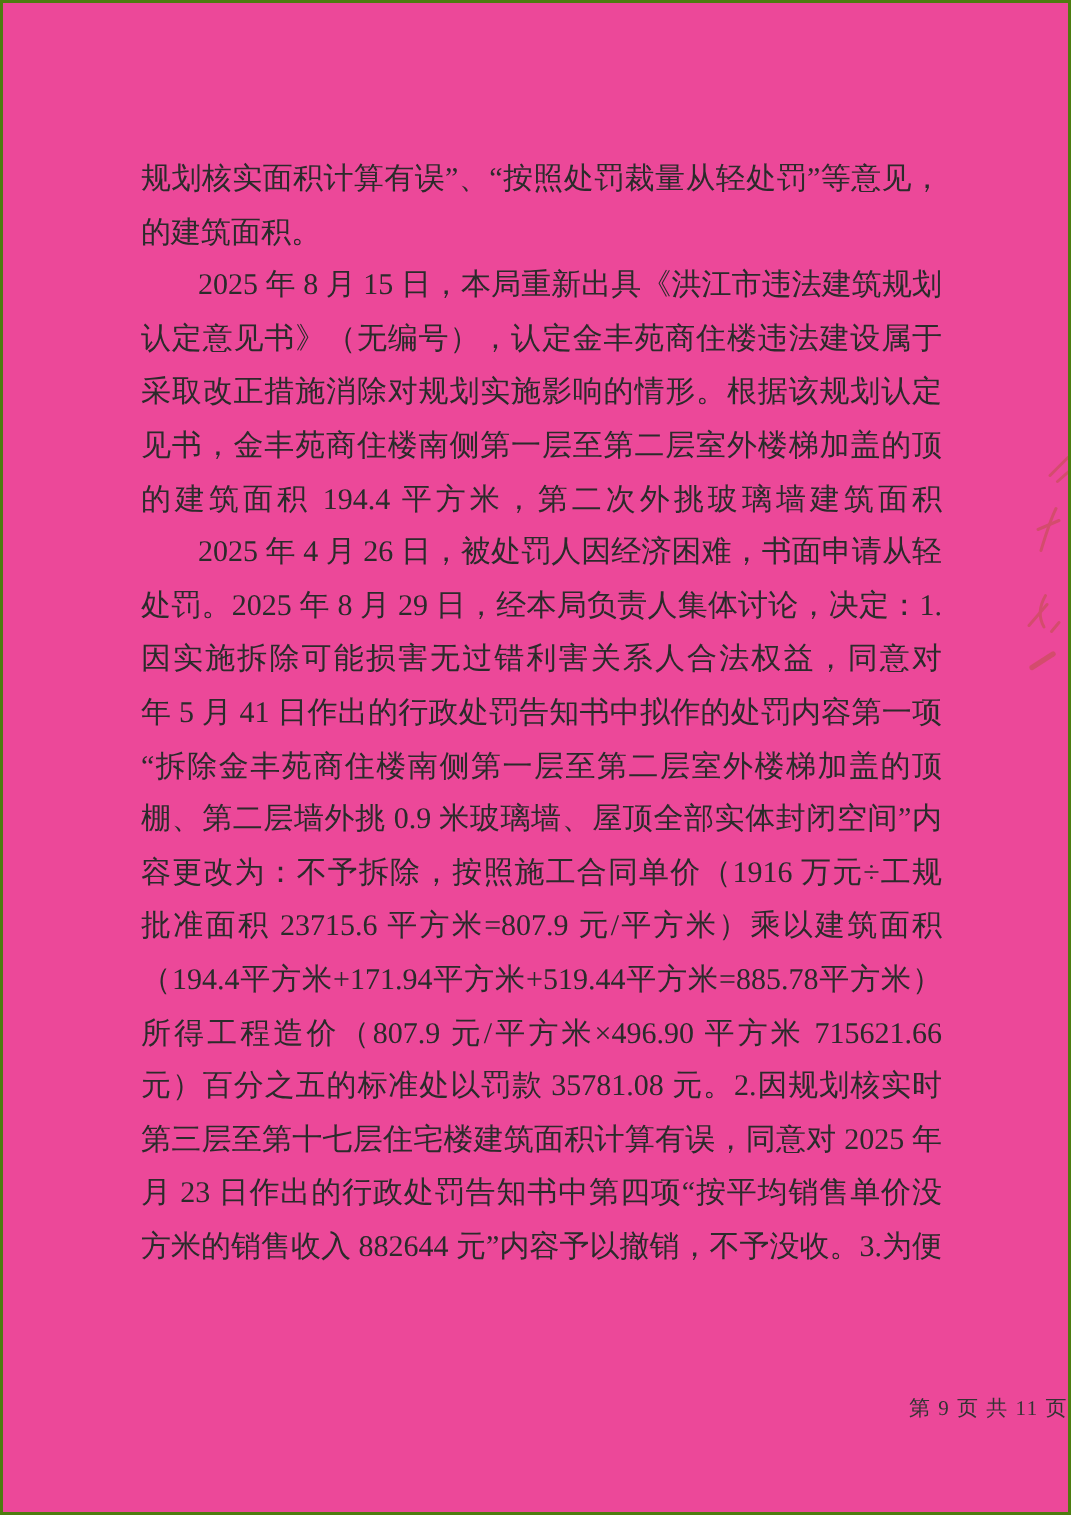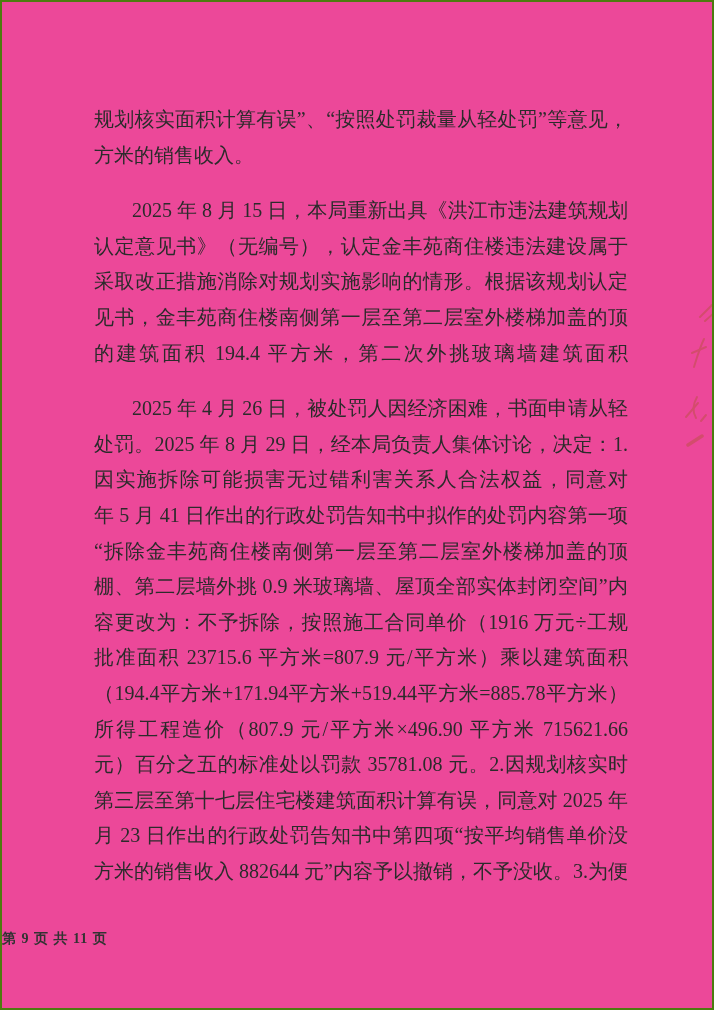--- a/index.html
+++ b/index.html
@@ -32,51 +32,49 @@
     overflow: hidden;
     height: 35.6px;
   }
   .line.j {
     text-align: justify;
     text-align-last: justify;
     text-justify: inter-character;
   }
   .line.ind {
     text-indent: 38px;
-    margin-top: 20px;
   }
   .footer {
     position: absolute;
     left: 0;
     right: 0;
     top: 928px;
-    text-align: left;
+    text-align: right;
     font-size: 14px;
     color: #333333;
     letter-spacing: 1px;
-    font-weight: bold;
   }
   .red-marks {
     position: absolute;
     left: 668px;
     top: 285px;
     width: 46px;
     height: 170px;
     opacity: 0.55;
     pointer-events: none;
   }
 </style>
 </head>
 <body>
 
 <div class="page">
 
   <div class="doc-text">
       <div class="line j">规划核实面积计算有误”、“按照处罚裁量从轻处罚”等意见，</div>
-      <div class="line">方米的销售收入。</div>
+      <div class="line">的建筑面积。</div>
       <div class="line j ind">2025 年 8 月 15 日，本局重新出具《洪江市违法建筑规划</div>
       <div class="line j">认定意见书》（无编号），认定金丰苑商住楼违法建设属于尚可</div>
       <div class="line j">采取改正措施消除对规划实施影响的情形。根据该规划认定意</div>
       <div class="line j">见书，金丰苑商住楼南侧第一层至第二层室外楼梯加盖的顶棚</div>
       <div class="line j">的建筑面积 194.4 平方米，第二次外挑玻璃墙建筑面积 171.94</div>
       <div class="line j ind">2025 年 4 月 26 日，被处罚人因经济困难，书面申请从轻</div>
       <div class="line j">处罚。2025 年 8 月 29 日，经本局负责人集体讨论，决定：1.</div>
       <div class="line j">因实施拆除可能损害无过错利害关系人合法权益，同意对 2025</div>
       <div class="line j">年 5 月 41 日作出的行政处罚告知书中拟作的处罚内容第一项</div>
       <div class="line j">“拆除金丰苑商住楼南侧第一层至第二层室外楼梯加盖的顶</div>

